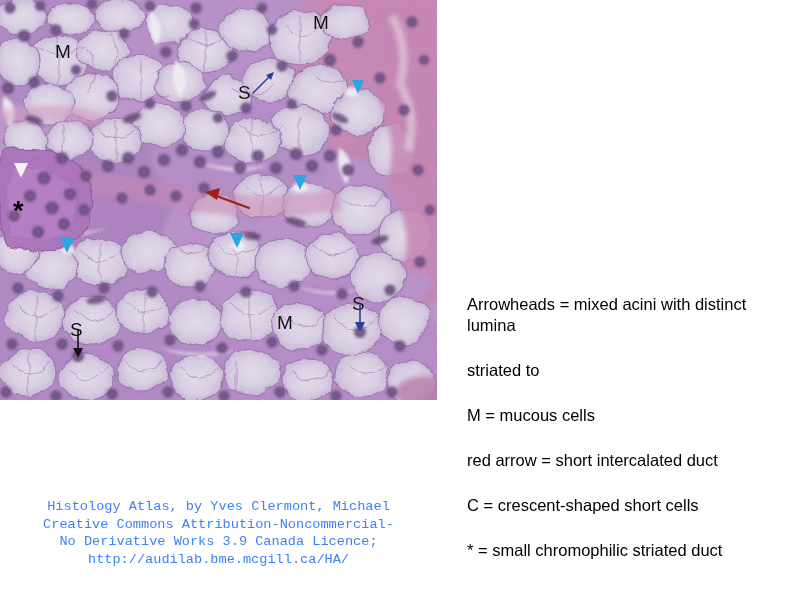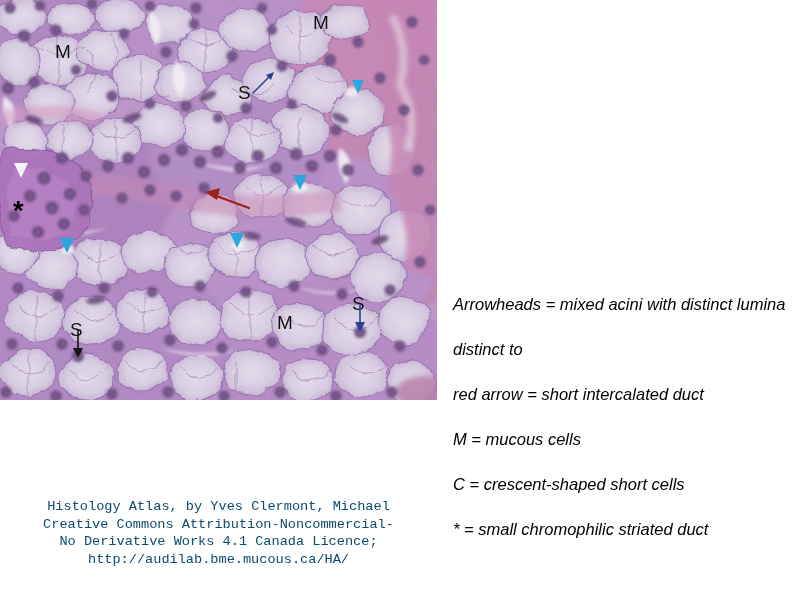--- a/index.html
+++ b/index.html
@@ -29,32 +29,32 @@
     position:absolute;font-family:"Liberation Sans", sans-serif;
     font-size:27px;line-height:1;color:#000;font-weight:700;
   }
   .ann-svg{position:absolute;overflow:visible;}
 
   
   #caption{
     position:absolute;left:0;top:498px;width:437px;
     text-align:center;
     font-family:"Liberation Mono", monospace;
-    font-size:13.6px;line-height:17.6px;color:#0c4a6e;
+    font-size:13.6px;line-height:17.6px;color:#3b82f6;
     letter-spacing:0px;
   }
   #caption div{white-space:pre;}
 
   
   #legend{
     position:absolute;left:451px;top:294px;width:340px;
     font-family:"Liberation Sans", sans-serif;
     font-size:16.5px;line-height:21px;color:#000;
   }
-  #legend p{margin:0 0 24px 2px;font-style:italic;}
+  #legend p{margin:0 0 24px 16px;}
   #legend p:last-child{margin-bottom:0;}
 </style>
 </head>
 <body>
 
 <div id="page">
 
   <div id="micrograph">
     <svg id="tissue" viewBox="0 0 437 400" preserveAspectRatio="none">
       <defs>
@@ -365,26 +365,26 @@
           <line x1="360" y1="305" x2="360" y2="326" stroke="#2a3f8f" stroke-width="1.6" stroke-linecap="round"></line>
           <polygon points="360,332 355,322 365,322" fill="#2a3f8f"></polygon>
         </g>
       </svg>
     </div>
   </div>
 
   <div id="caption">
     <div>Histology Atlas, by Yves Clermont, Michael</div>
     <div>Creative Commons Attribution-Noncommercial-</div>
-    <div>No Derivative Works 4.1 Canada Licence;</div>
-    <div>http://audilab.bme.mucous.ca/HA/</div>
+    <div>No Derivative Works 3.9 Canada Licence;</div>
+    <div>http://audilab.bme.mcgill.ca/HA/</div>
   </div>
 
   <div id="legend">
     <p>Arrowheads = mixed acini with distinct lumina</p>
-    <p>distinct to</p>
+    <p>striated to</p>
+    <p>M = mucous cells</p>
     <p>red arrow = short intercalated duct</p>
-    <p>M = mucous cells</p>
     <p>C = crescent-shaped short cells</p>
     <p>* = small chromophilic striated duct</p>
   </div>
 
 </div>
 
 </body></html>

